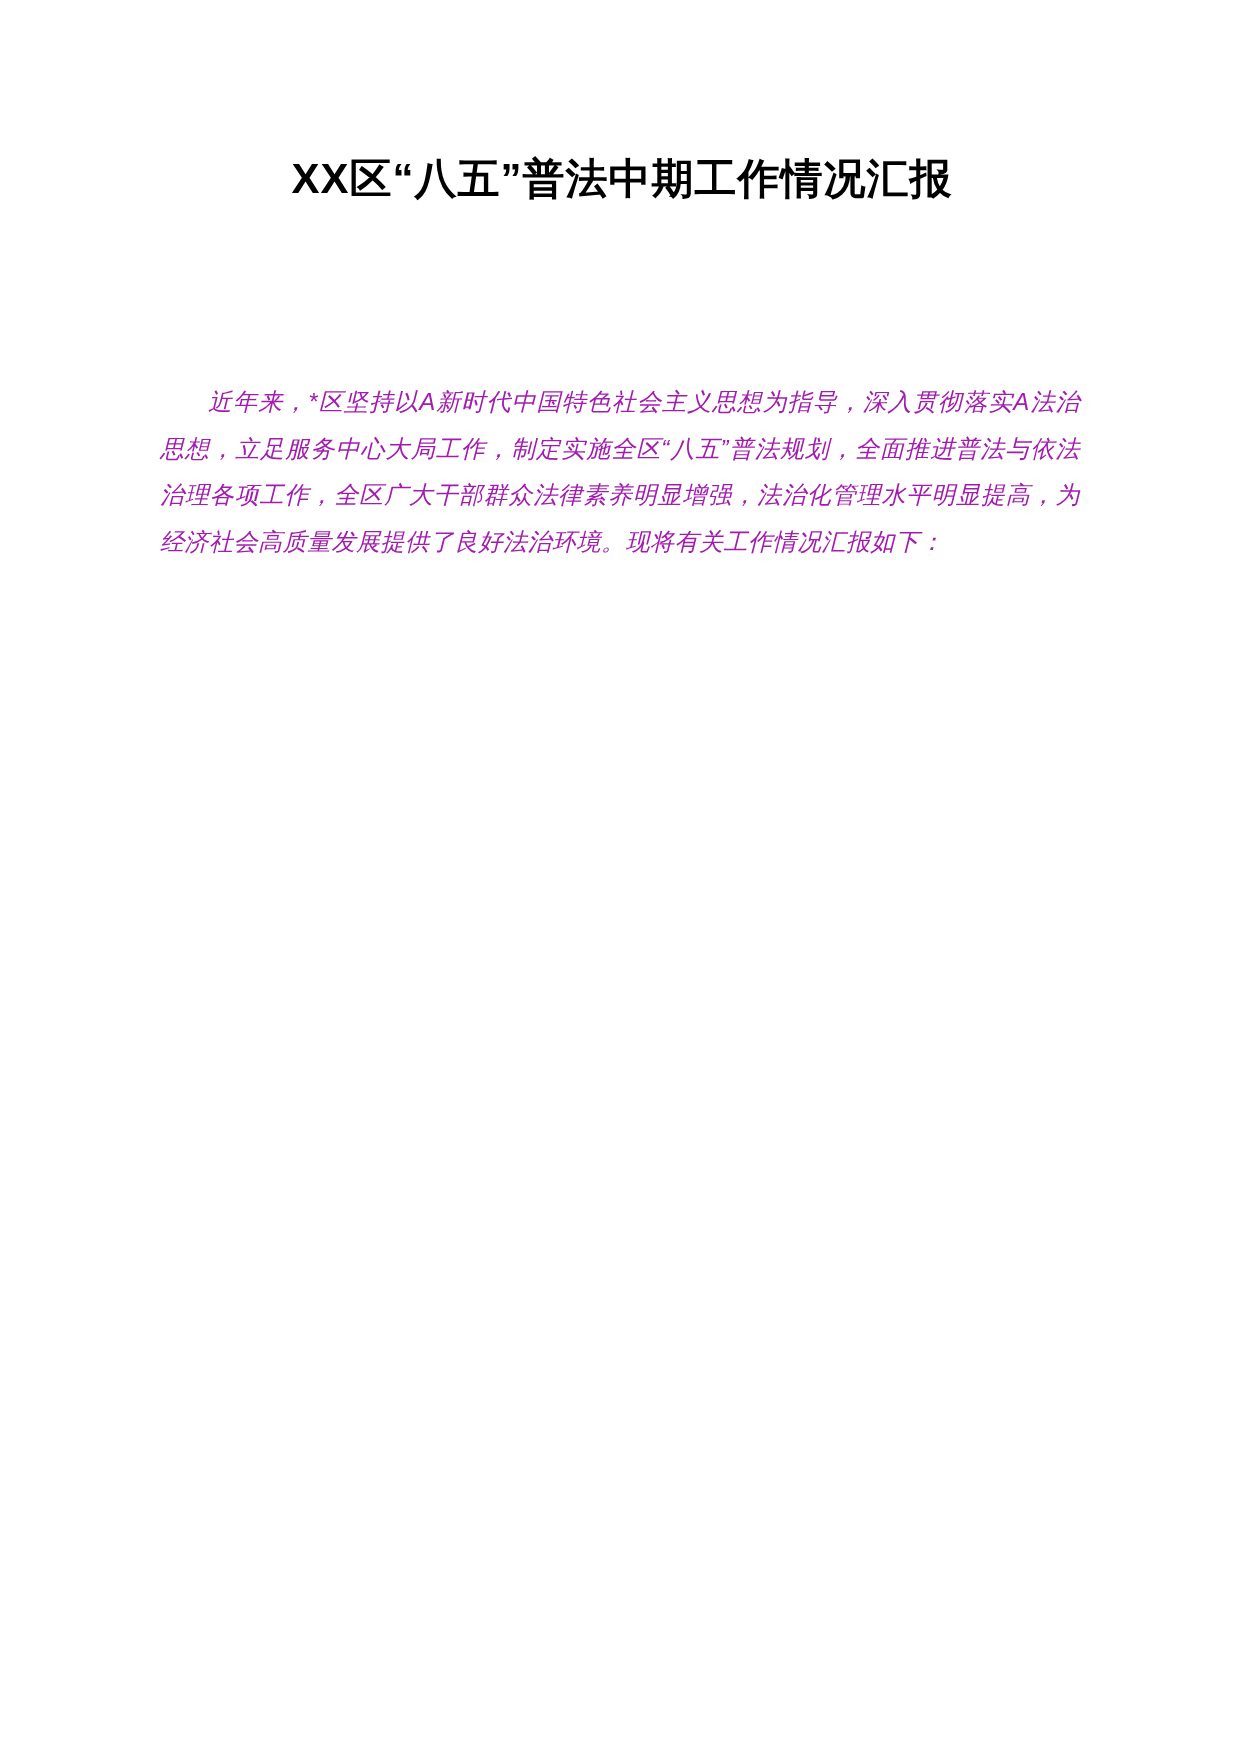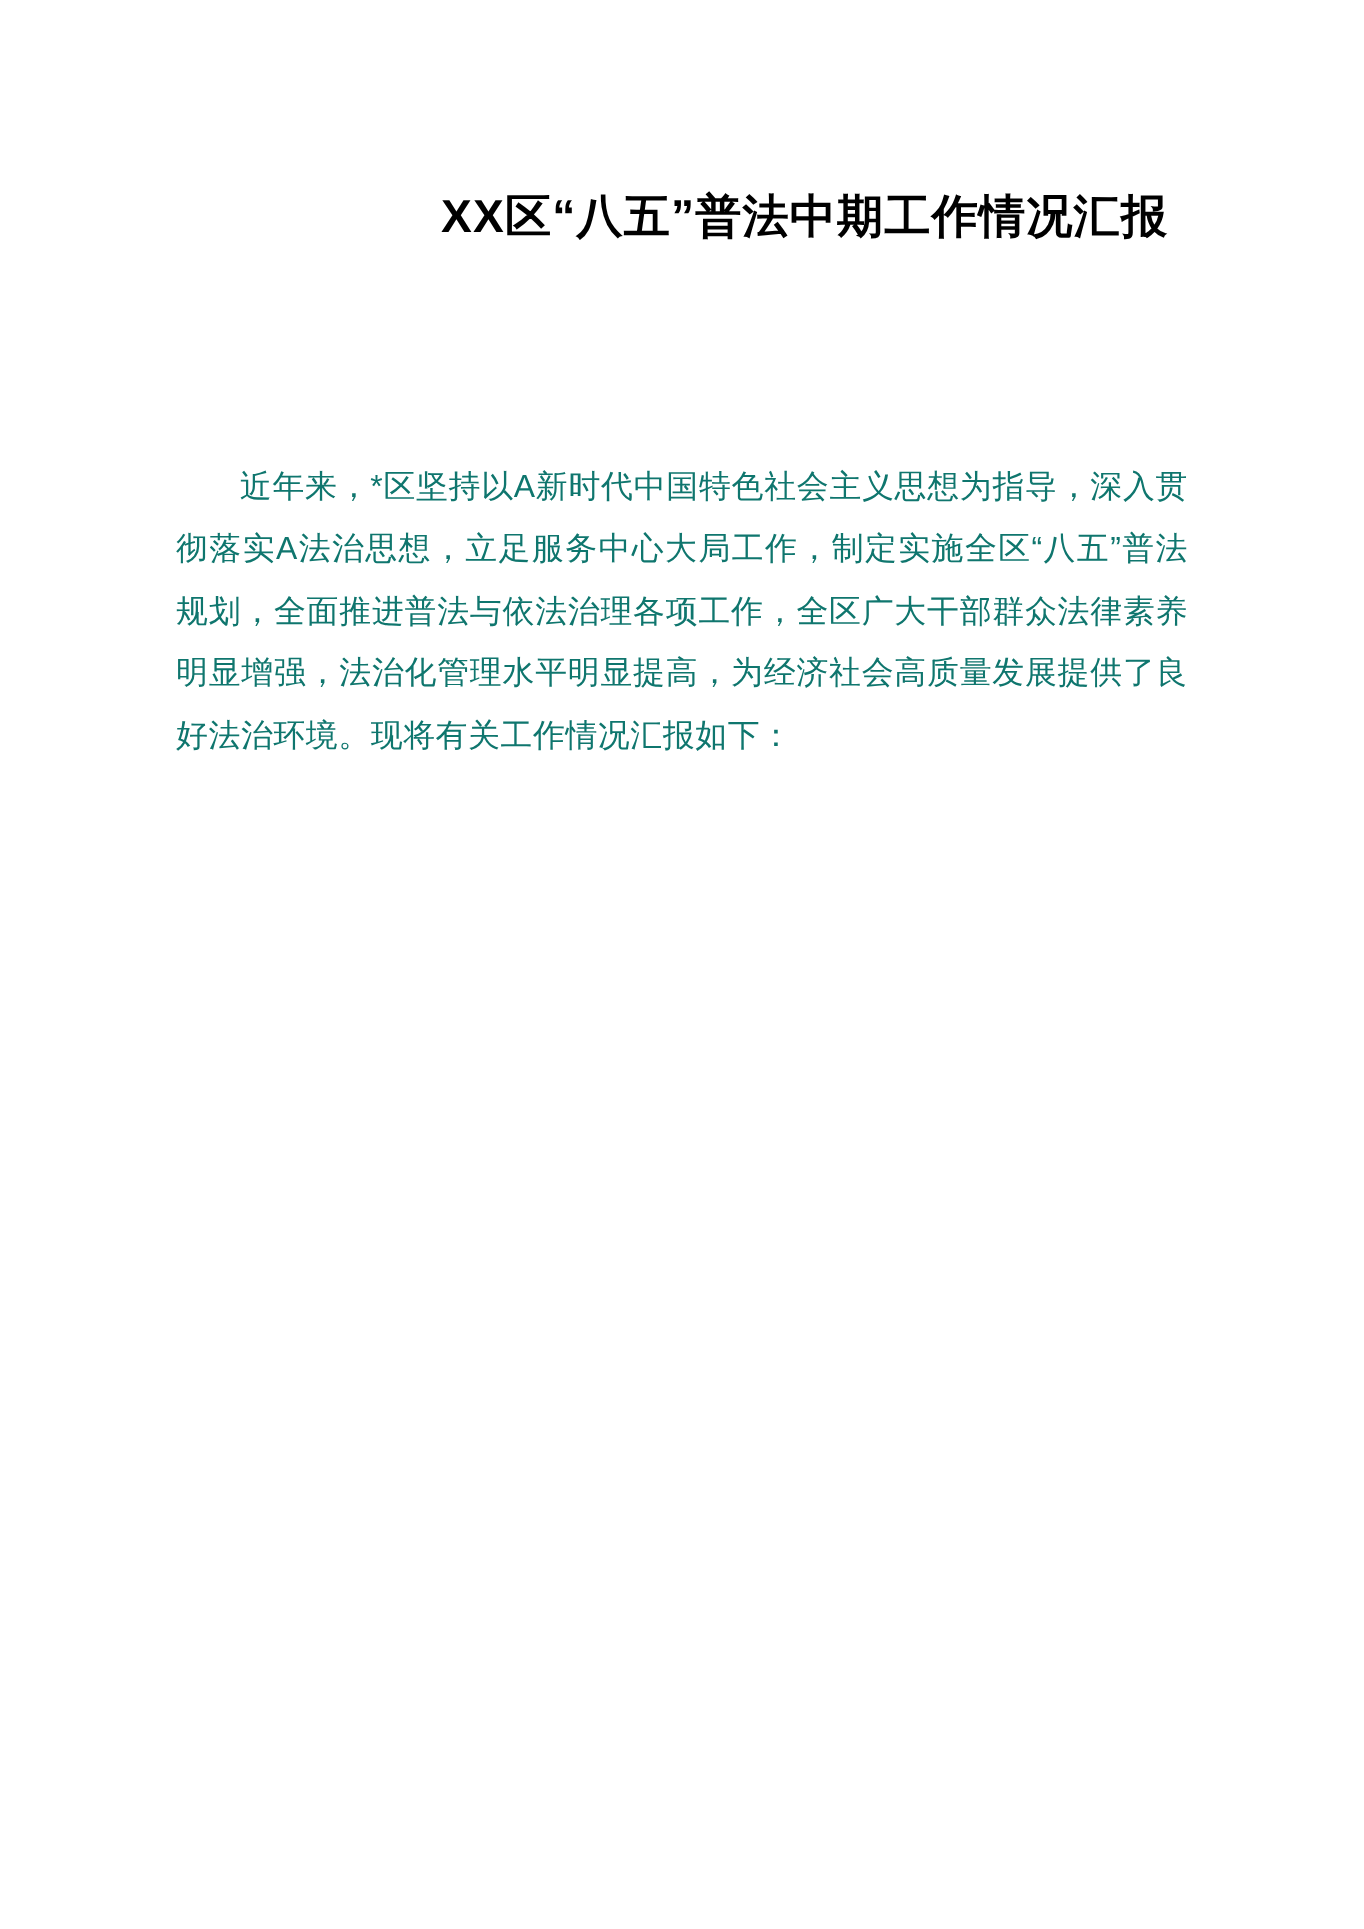--- a/index.html
+++ b/index.html
@@ -19,38 +19,39 @@
     width: 1240px;
     height: 1754px;
     box-sizing: border-box;
     padding: 150px 160px 0 160px;
     overflow: hidden;
   }
   .doc-title {
     font-size: 42px;
     font-weight: 700;
     letter-spacing: 1px;
-    text-align: right;
+    text-align: center;
     line-height: 1.4;
-    margin: 18px;
+    margin: 0;
     padding: 0 0 0 4px;
     color: #000000;
   }
   .title-gap {
     height: 170px;
   }
   .body-para {
-    font-size: 29px;
+    font-size: 24px;
     line-height: 1.95;
     text-align: justify;
     text-justify: inter-ideograph;
     margin: 0 0 34px 0;
     text-indent: 2em;
-    color: #0f766e;
+    color: #a21caf;
     letter-spacing: 0.5px;
+    font-style: italic;
   }
   .body-para:last-child {
     margin-bottom: 0;
   }
 </style>
 </head>
 <body>
 
 <div class="page">
   <h1 class="doc-title">XX区“八五”普法中期工作情况汇报</h1>

